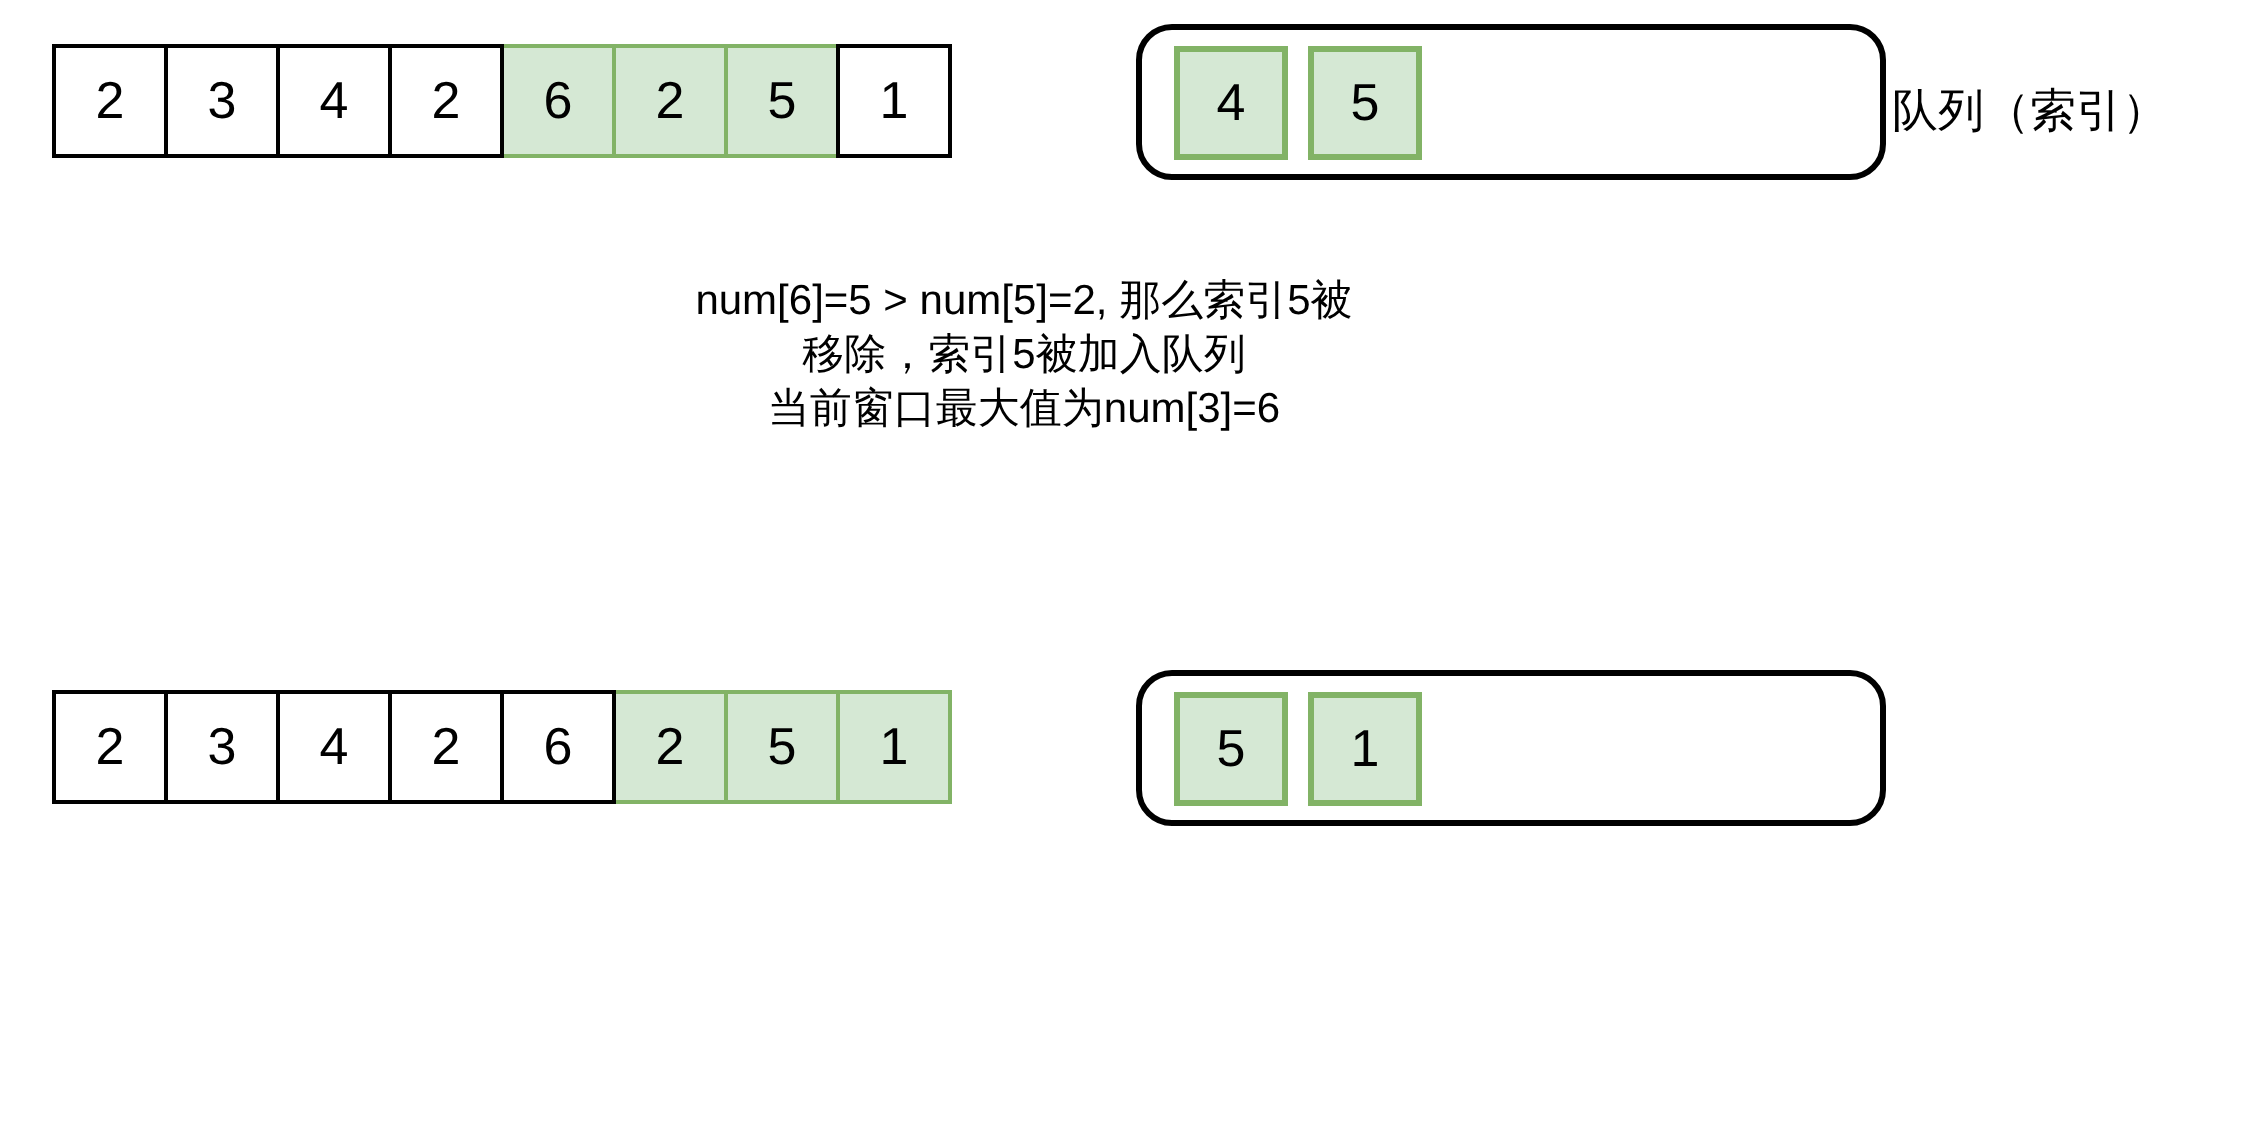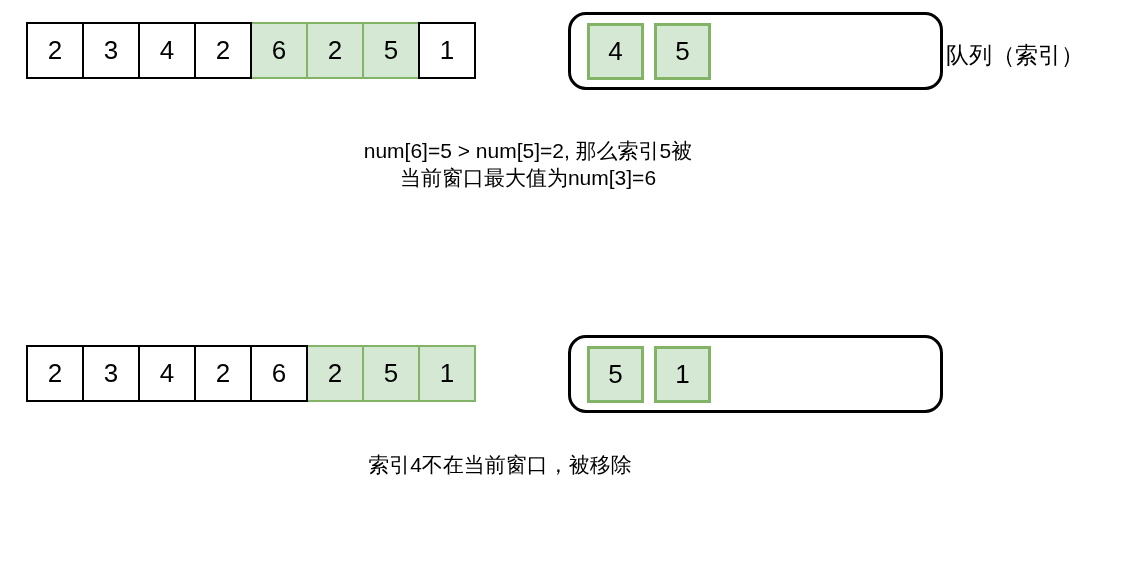--- a/index.html
+++ b/index.html
@@ -72,21 +72,21 @@
 
   
   .caption {
     position: absolute;
     width: 520px;
     text-align: center;
     font-size: 21px;
     line-height: 27px;
     white-space: nowrap;
   }
-  .caption-1 { left: 268px; top: 137px; }
+  .caption-1 { left: 252px; top: 137px; }
   .caption-2 { left: 240px; top: 451px; line-height: 28px; }
 </style>
 </head>
 <body>
 
 <div class="stage">
 
   <div class="array array-1">
     <div class="cell">2</div>
     <div class="cell">3</div>
@@ -100,36 +100,36 @@
 
   <div class="queue-box queue-box-1">
     <div class="qcell">4</div>
     <div class="qcell">5</div>
   </div>
 
   <div class="queue-label">队列（索引）</div>
 
   <div class="caption caption-1">
     <div>num[6]=5  &gt; num[5]=2, 那么索引5被</div>
+    <div>移除，索引5被加入队列</div>
     <div>当前窗口最大值为num[3]=6</div>
   </div>
 
   <div class="array array-2">
     <div class="cell">2</div>
     <div class="cell">3</div>
     <div class="cell">4</div>
     <div class="cell">2</div>
     <div class="cell">6</div>
     <div class="cell green">2</div>
     <div class="cell green">5</div>
     <div class="cell green">1</div>
   </div>
 
   <div class="queue-box queue-box-2">
     <div class="qcell">5</div>
     <div class="qcell">1</div>
   </div>
 
   <div class="caption caption-2">
-    <div>索引4不在当前窗口，被移除</div>
   </div>
 
 </div>
 
 </body></html>

